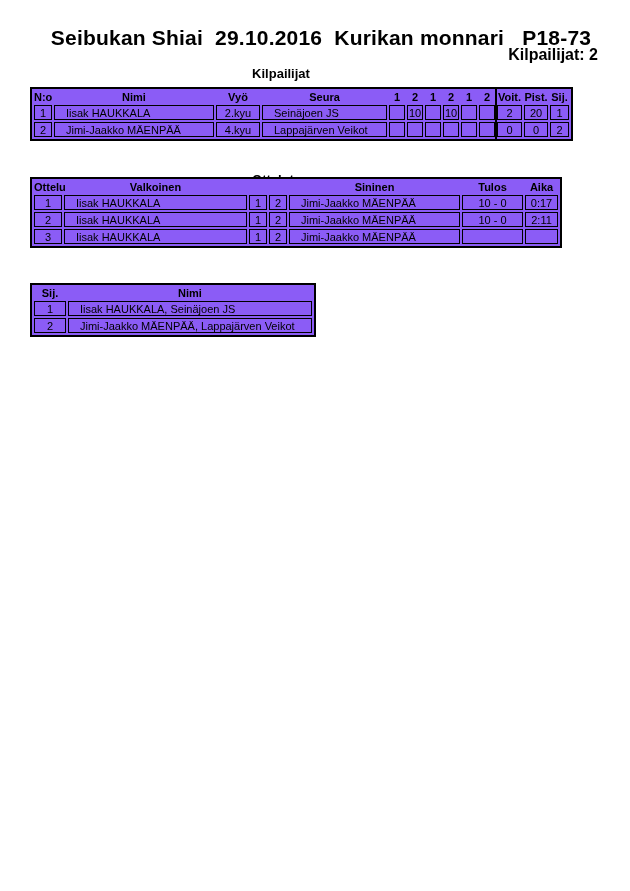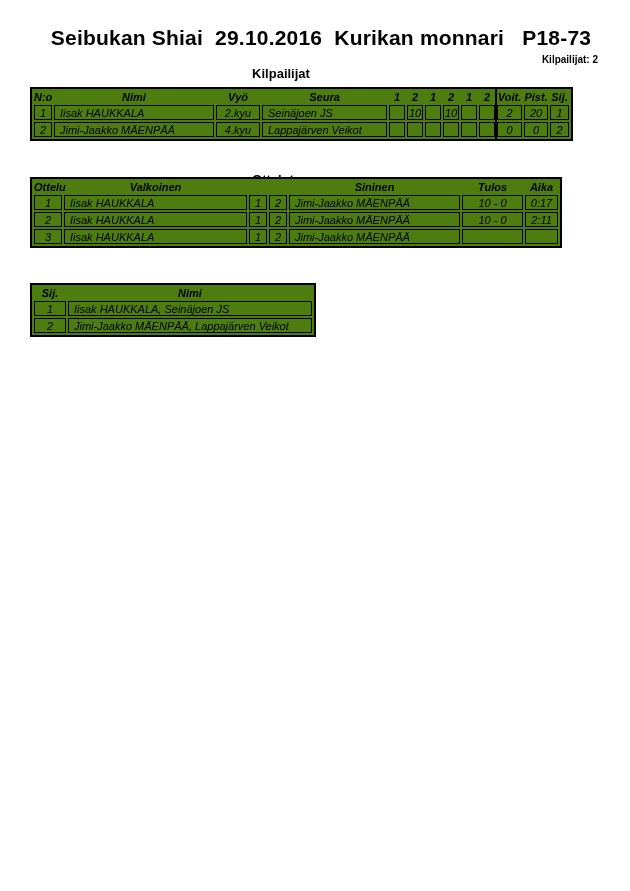--- a/index.html
+++ b/index.html
@@ -11,54 +11,53 @@
   }
   .page { position: relative; width: 630px; height: 863px; background: #ffffff; overflow: hidden; }
 
   .doc-title {
     position: absolute; top: 26px; left: 0; width: 630px;
     padding-left: 12px;
     text-align: center; font-weight: bold; font-size: 21px;
     white-space: pre; letter-spacing: 0.2px;
   }
   .doc-subtitle {
-    position: absolute; top: 54px; right: 32px;
-    font-weight: bold; font-size: 10px; text-align: center;
+    position: absolute; top: 46px; right: 32px;
+    font-weight: bold; font-size: 16px; text-align: center;
   }
   .section-heading {
     position: absolute; font-weight: bold; font-size: 13px; text-align: center;
     white-space: nowrap;
   }
   .h-kilpailijat { top: 66px; left: 16px; width: 530px; }
   .h-ottelut    { top: 172px; left: 0; width: 546px; }
   .h-tulokset   { top: 262px; left: 0; width: 276px; }
 
   .table-wrap { position: absolute; }
   .tw-kilpailijat { left: 30px; top: 87px; }
   .tw-ottelut     { left: 30px; top: 177px; }
   .tw-tulokset    { left: 30px; top: 283px; }
 
   table.sheet {
     border-collapse: separate; border-spacing: 2px;
-    border: 2px solid #000; background: #4d7c0f;
+    border: 2px solid #000; background: #8b5cf6;
     table-layout: fixed;
-    font-style: italic;
   }
   table.sheet th {
     border: none; font-weight: bold; font-size: 11px;
     text-align: center; white-space: nowrap; overflow: visible;
     height: 12px; padding: 0; vertical-align: middle;
   }
   table.sheet td {
     border: 1px solid #000; font-size: 11px;
     height: 15px; padding: 0; vertical-align: middle;
     white-space: nowrap; overflow: hidden;
     text-align: center;
   }
-  table.sheet td.al { text-align: left; padding-left: 5px; }
+  table.sheet td.al { text-align: left; padding-left: 11px; }
 
   .t-kilpailijat { width: 543px; }
   .t-ottelut     { width: 532px; }
   .t-tulokset    { width: 286px; }
 
   .vdivider {
     position: absolute; top: 0; height: 100%;
     width: 2px; background: #000; left: 465px;
   }
 </style>

